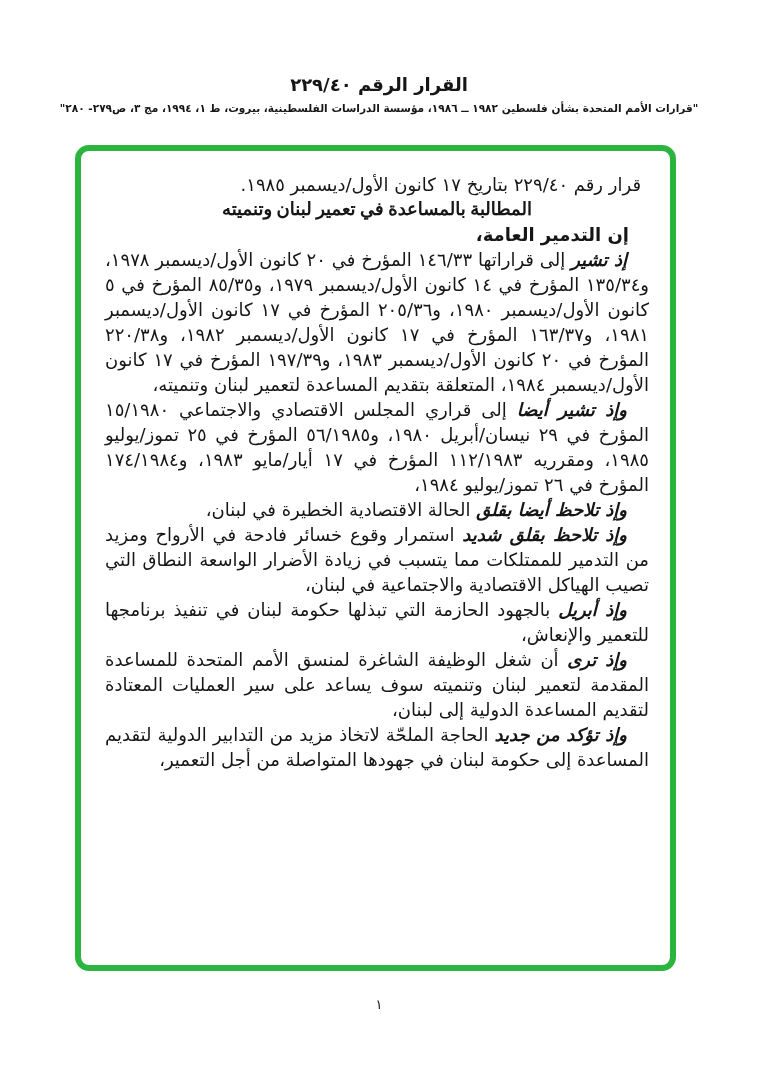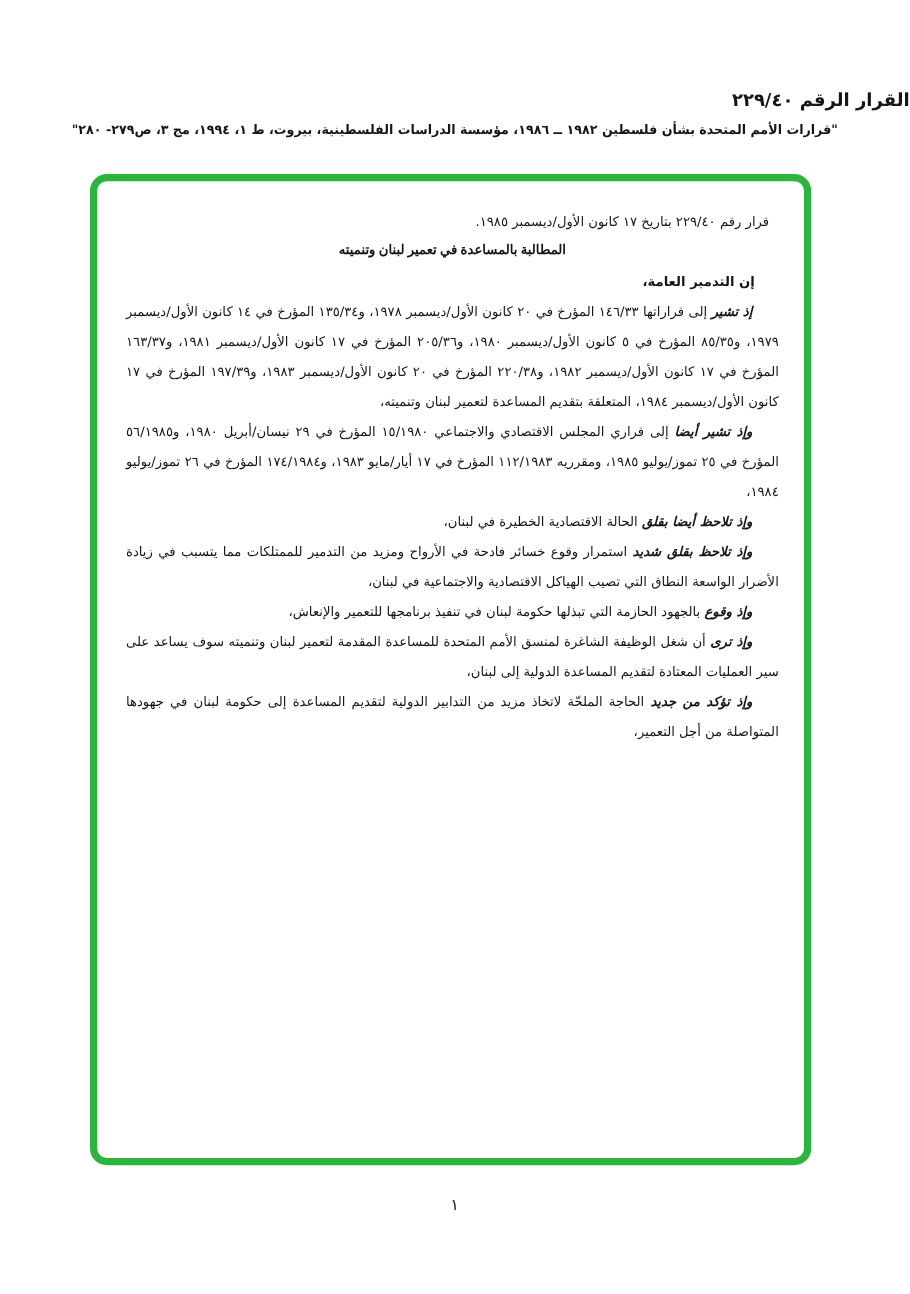--- a/index.html
+++ b/index.html
@@ -8,22 +8,23 @@
   body {
     width:758px; height:1078px;
     background:var(--paper);
     font-family:"DejaVu Sans", sans-serif;
     color:var(--ink);
     position:relative;
     overflow:hidden;
   }
   .header-title {
     position:absolute; top:74px; left:0; right:0;
+    text-align:center;
     direction:rtl;
-    font-size:15px; font-weight:bold;
+    font-size:18px; font-weight:bold;
     letter-spacing:0;
   }
   .header-source {
     position:absolute; top:102px; left:0; right:0;
     text-align:center;
     direction:rtl;
     font-size:11px; font-weight:bold;
     white-space:nowrap;
     transform:scale(0.96,1);
   }
@@ -33,21 +34,21 @@
     width:601px; height:826px;
     border:6px solid var(--green);
     border-radius:14px;
     background:var(--paper);
   }
   .doc {
     position:absolute;
     top:0; left:0; right:0; bottom:0;
     padding:21px 21px 0 24px;
     direction:rtl;
-    font-size:11px;
+    font-size:18px;
     line-height:25px;
     text-align:justify;
   }
   .doc p { margin:0; padding:0; }
   .res-line {
     text-align:right;
     text-indent:8px;
   }
   .subject {
     text-align:center;
@@ -84,21 +85,21 @@
 
       <p class="subject">المطالبة بالمساعدة في تعمير لبنان وتنميته</p>
 
       <p class="intro">إن التدمير  العامة،</p>
 
       <div id="clauses">
           <p class="clause"><span class="lead">إذ تشير</span><span> إلى قراراتها ١٤٦/٣٣ المؤرخ في ٢٠ كانون الأول/ديسمبر ١٩٧٨، و١٣٥/٣٤ المؤرخ في ١٤ كانون الأول/ديسمبر ١٩٧٩، و٨٥/٣٥ المؤرخ في ٥ كانون الأول/ديسمبر ١٩٨٠، و٢٠٥/٣٦ المؤرخ في ١٧ كانون الأول/ديسمبر ١٩٨١، و١٦٣/٣٧ المؤرخ في ١٧ كانون الأول/ديسمبر ١٩٨٢، و٢٢٠/٣٨ المؤرخ في ٢٠ كانون الأول/ديسمبر ١٩٨٣، و١٩٧/٣٩ المؤرخ في ١٧ كانون الأول/ديسمبر ١٩٨٤، المتعلقة بتقديم المساعدة لتعمير لبنان وتنميته،</span></p>
           <p class="clause"><span class="lead">وإذ تشير أيضا</span><span> إلى قراري المجلس الاقتصادي والاجتماعي ١٥/١٩٨٠ المؤرخ في ٢٩ نيسان/أبريل ١٩٨٠، و٥٦/١٩٨٥ المؤرخ في ٢٥ تموز/يوليو ١٩٨٥، ومقرريه ١١٢/١٩٨٣ المؤرخ في ١٧ أيار/مايو ١٩٨٣، و١٧٤/١٩٨٤ المؤرخ في ٢٦ تموز/يوليو ١٩٨٤،</span></p>
           <p class="clause"><span class="lead">وإذ تلاحظ أيضا بقلق</span><span> الحالة الاقتصادية الخطيرة في لبنان،</span></p>
           <p class="clause"><span class="lead">وإذ تلاحظ بقلق شديد</span><span> استمرار وقوع خسائر فادحة في الأرواح ومزيد من التدمير للممتلكات مما يتسبب في زيادة الأضرار الواسعة النطاق التي تصيب الهياكل الاقتصادية والاجتماعية في لبنان،</span></p>
-          <p class="clause"><span class="lead">وإذ وقوع</span><span> بالجهود الحازمة التي تبذلها حكومة لبنان في تنفيذ برنامجها للتعمير والإنعاش،</span></p>
+          <p class="clause"><span class="lead">وإذ أبريل</span><span> بالجهود الحازمة التي تبذلها حكومة لبنان في تنفيذ برنامجها للتعمير والإنعاش،</span></p>
           <p class="clause"><span class="lead">وإذ ترى</span><span> أن شغل الوظيفة الشاغرة لمنسق الأمم المتحدة للمساعدة المقدمة لتعمير لبنان وتنميته سوف يساعد على سير العمليات المعتادة لتقديم المساعدة الدولية إلى لبنان،</span></p>
           <p class="clause"><span class="lead">وإذ تؤكد من جديد</span><span> الحاجة الملحّة لاتخاذ مزيد من التدابير الدولية لتقديم المساعدة إلى حكومة لبنان في جهودها المتواصلة من أجل التعمير،</span></p>
         </div>
 
     </div>
   </div>
 
   <div class="page-number">١</div>
 
 </div>

